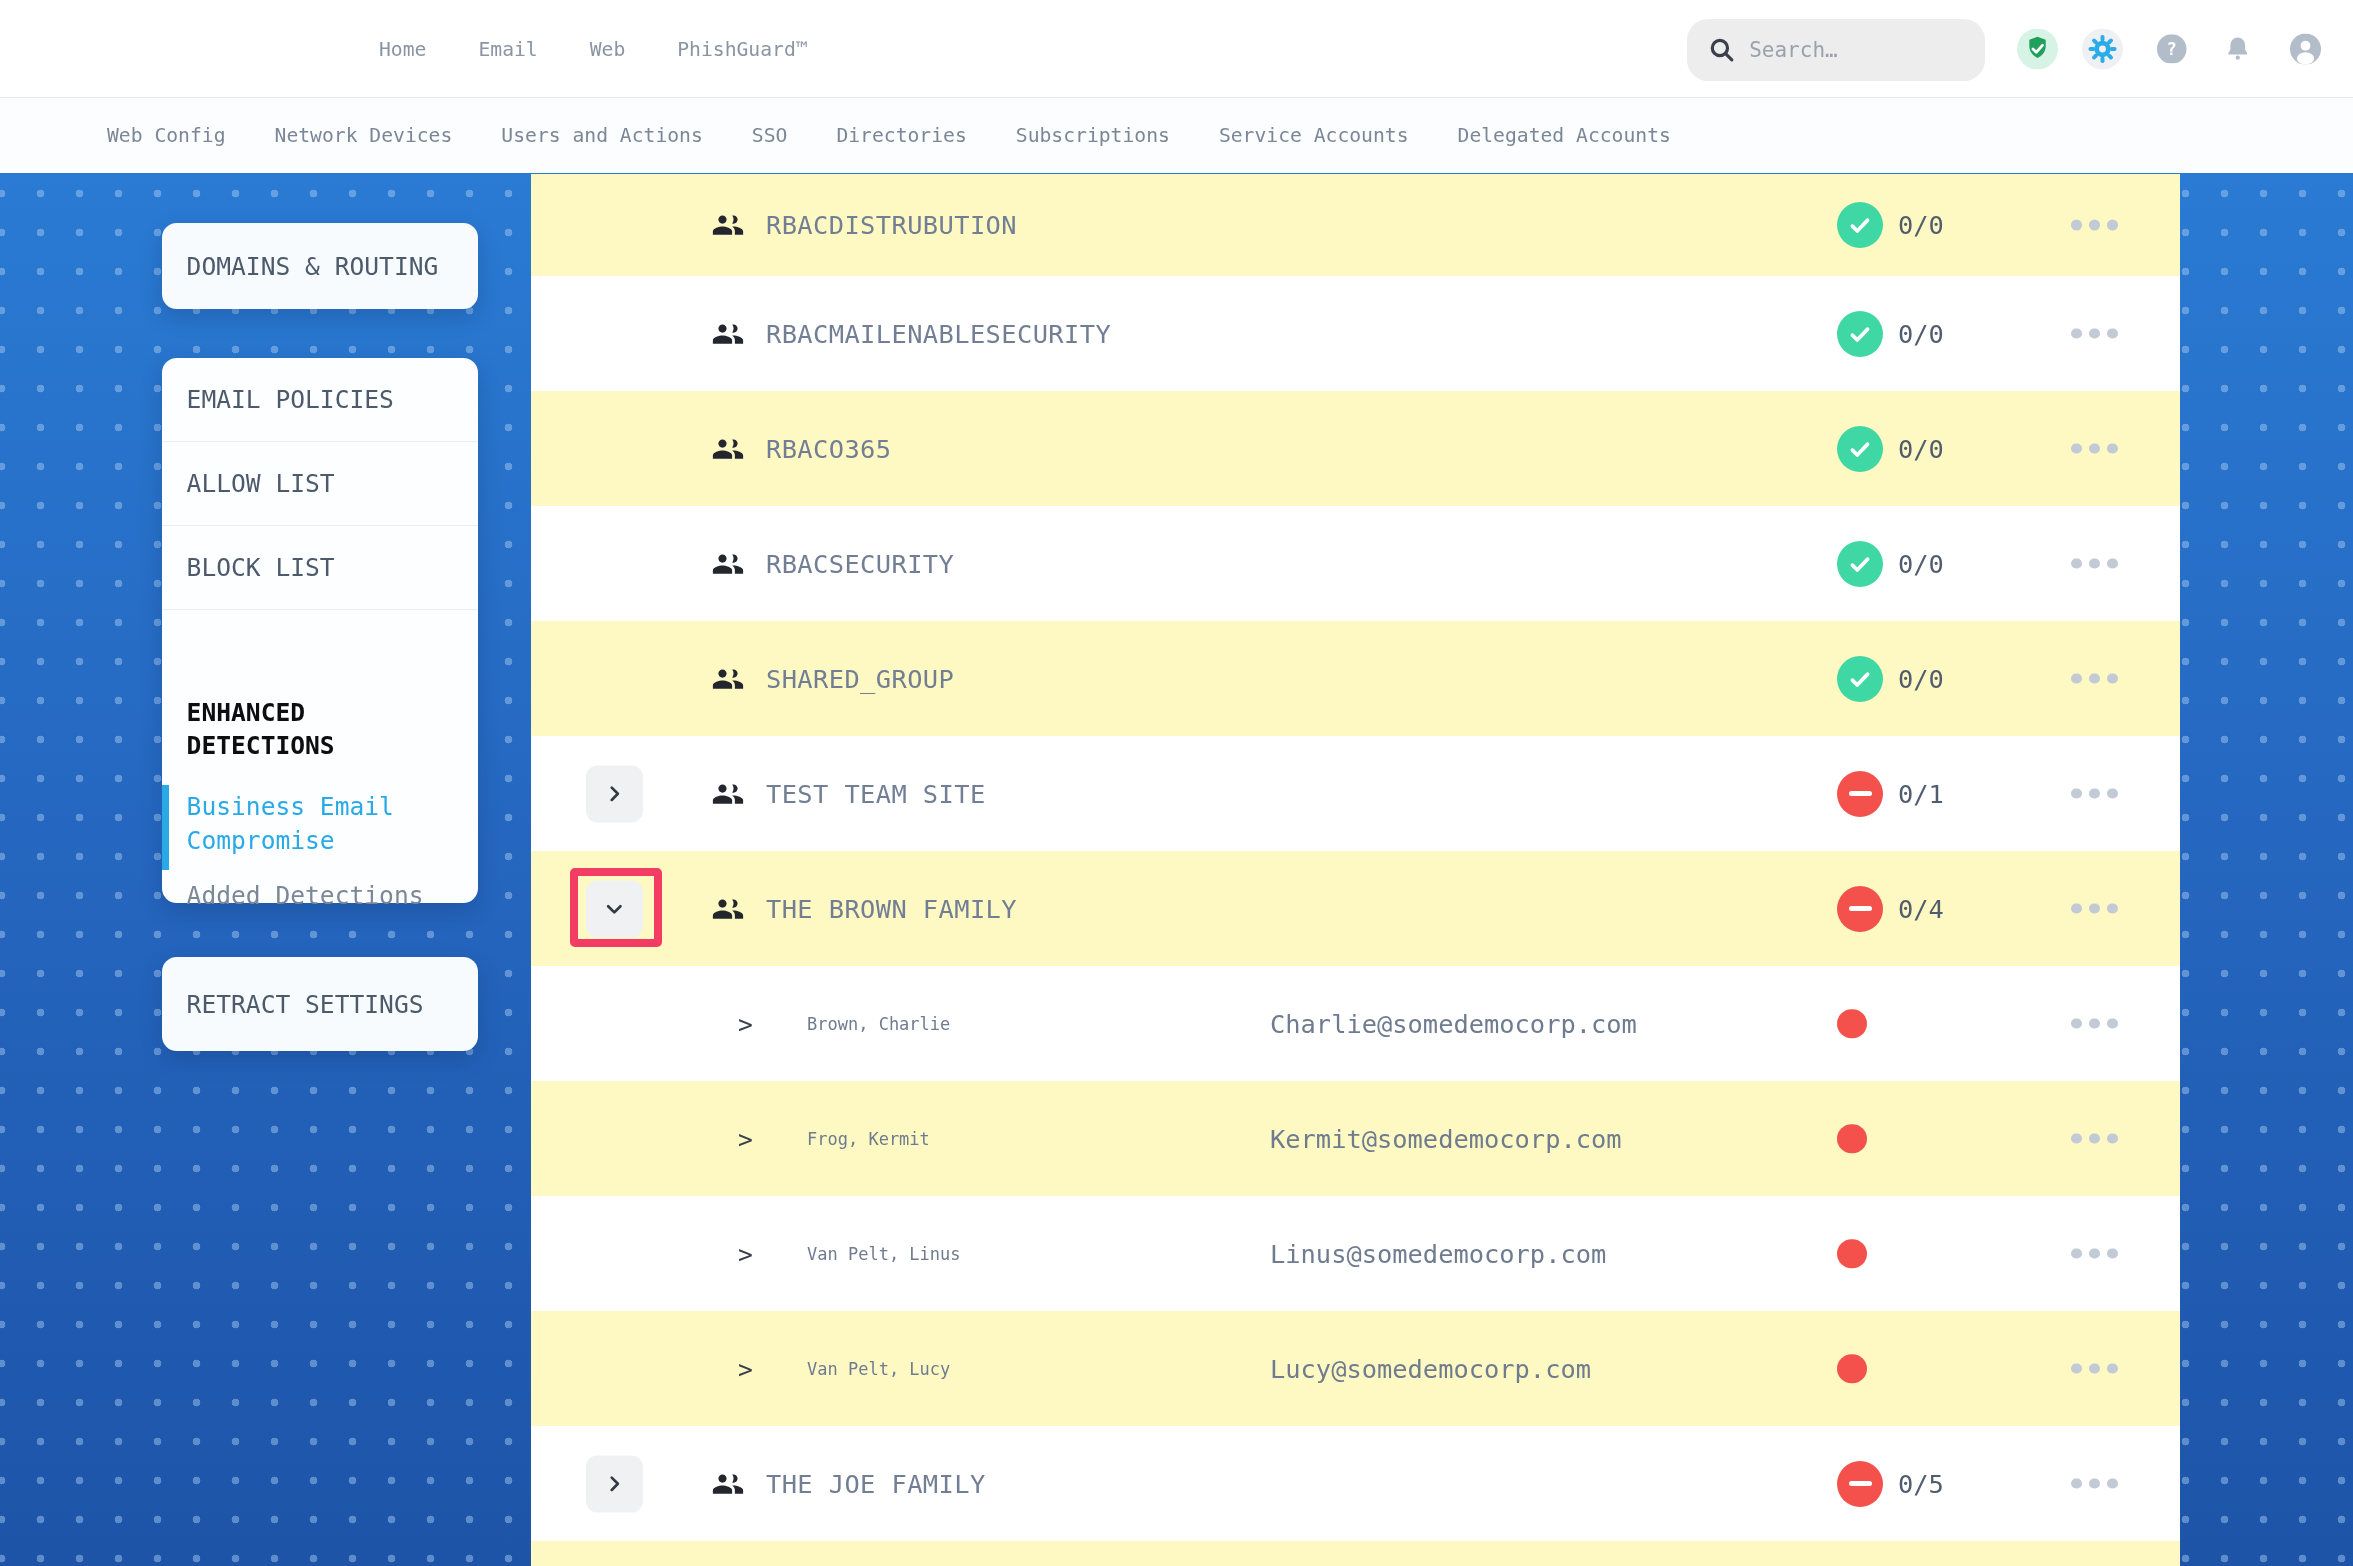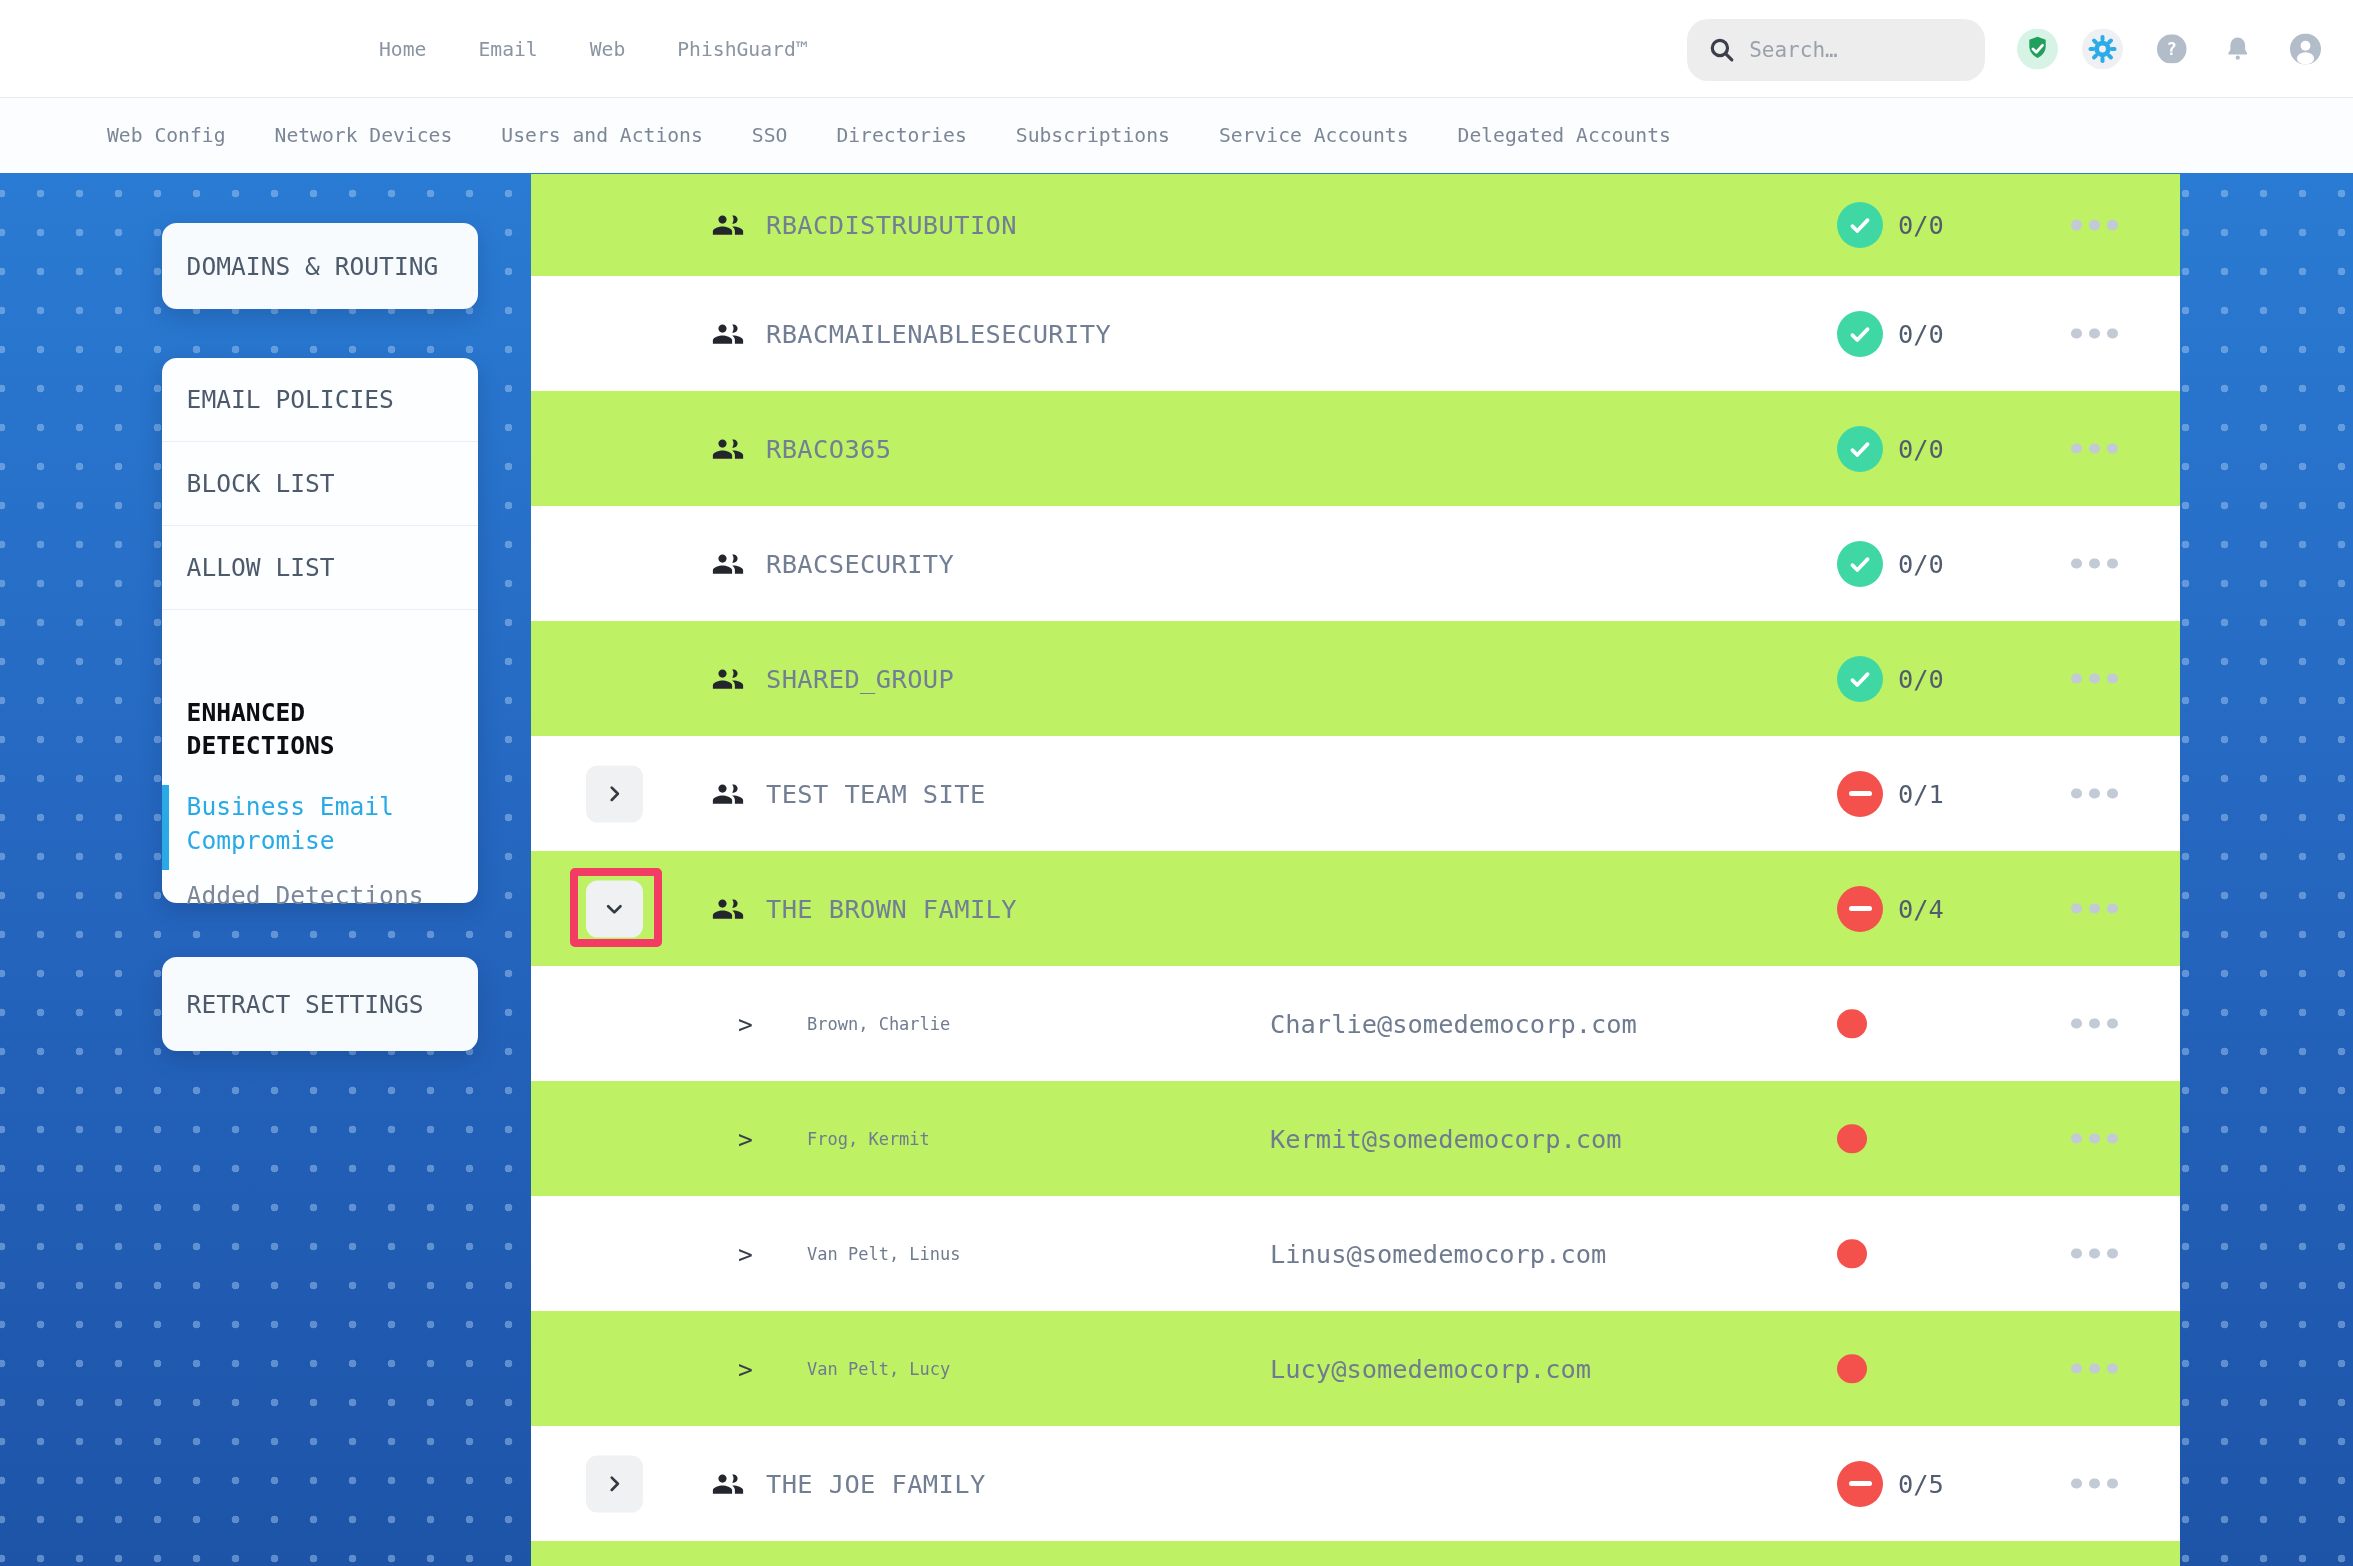--- a/index.html
+++ b/index.html
@@ -51,21 +51,21 @@
   .pol-heading { font-size:24.6px; font-weight:bold; line-height:33px; color:#0c0e12; }
   .pol-links { margin-top:28px; }
   .pol-link { position:relative; font-size:24.6px; line-height:34px; color:#7b8796; cursor:pointer; }
   .pol-link + .pol-link { margin-top:21px; }
   .pol-link.active { color:#29a9e6; }
   .pol-link.active::before { content:""; position:absolute; left:-24.6px; top:-4.9px; height:85px; width:6.6px; background:#29a9e6; }
 
   
   .content { position:absolute; left:531px; top:174px; width:1649px; height:1393px; background:#fff; overflow:hidden; z-index:4; }
   .row { position:relative; height:115px; }
-  .row.light { background:#bef264;padding-left:43px; }
+  .row.light { background:#fef9c3;padding-left:43px; }
   .row.cut { height:102px; }
   .row.filler { height:25px; }
   .expand-btn { position:absolute; left:55px; top:50%; transform:translateY(-50%); width:57px; height:57px; border:none; border-radius:11.5px; background:#eff1f3; display:flex; align-items:center; justify-content:center; cursor:pointer; }
   .expand-btn svg { width:24.6px; height:24.6px; }
   .row.expanded .expand-btn svg { transform:rotate(90deg); }
   .hl { position:absolute; left:39px; top:17px; width:92px; height:79px; border:8.2px solid #f23c63; border-radius:4.9px; }
   .gicon { position:absolute; left:179px; top:50%; transform:translateY(-50%); width:36px; height:33px; }
   .gicon svg { width:36px; height:33px; }
   .gname { position:absolute; left:235px; top:50%; transform:translateY(-50%); font-size:25.4px; color:#727e93; letter-spacing:0.4px; white-space:nowrap; }
   .mcaret { position:absolute; left:207px; top:50%; transform:translateY(-50%); font-size:24.6px; color:#39404a; }
@@ -167,22 +167,22 @@
   </nav>
 
 <aside>
   <div class="card single" id="card-domains">
     <span>DOMAINS &amp; ROUTING</span>
   </div>
 
   <div class="card" id="card-policies">
     <div id="policy-items">
         <div class="pol-item">EMAIL POLICIES</div>
+        <div class="pol-item">ALLOW LIST</div>
         <div class="pol-item">BLOCK LIST</div>
-        <div class="pol-item">ALLOW LIST</div>
       </div>
     <div class="pol-section">
       <div class="pol-heading">ENHANCED DETECTIONS</div>
       <div class="pol-links" id="policy-links">
           <div class="pol-link active">Business Email Compromise</div>
           <div class="pol-link">Added Detections</div>
         </div>
     </div>
   </div>
 

